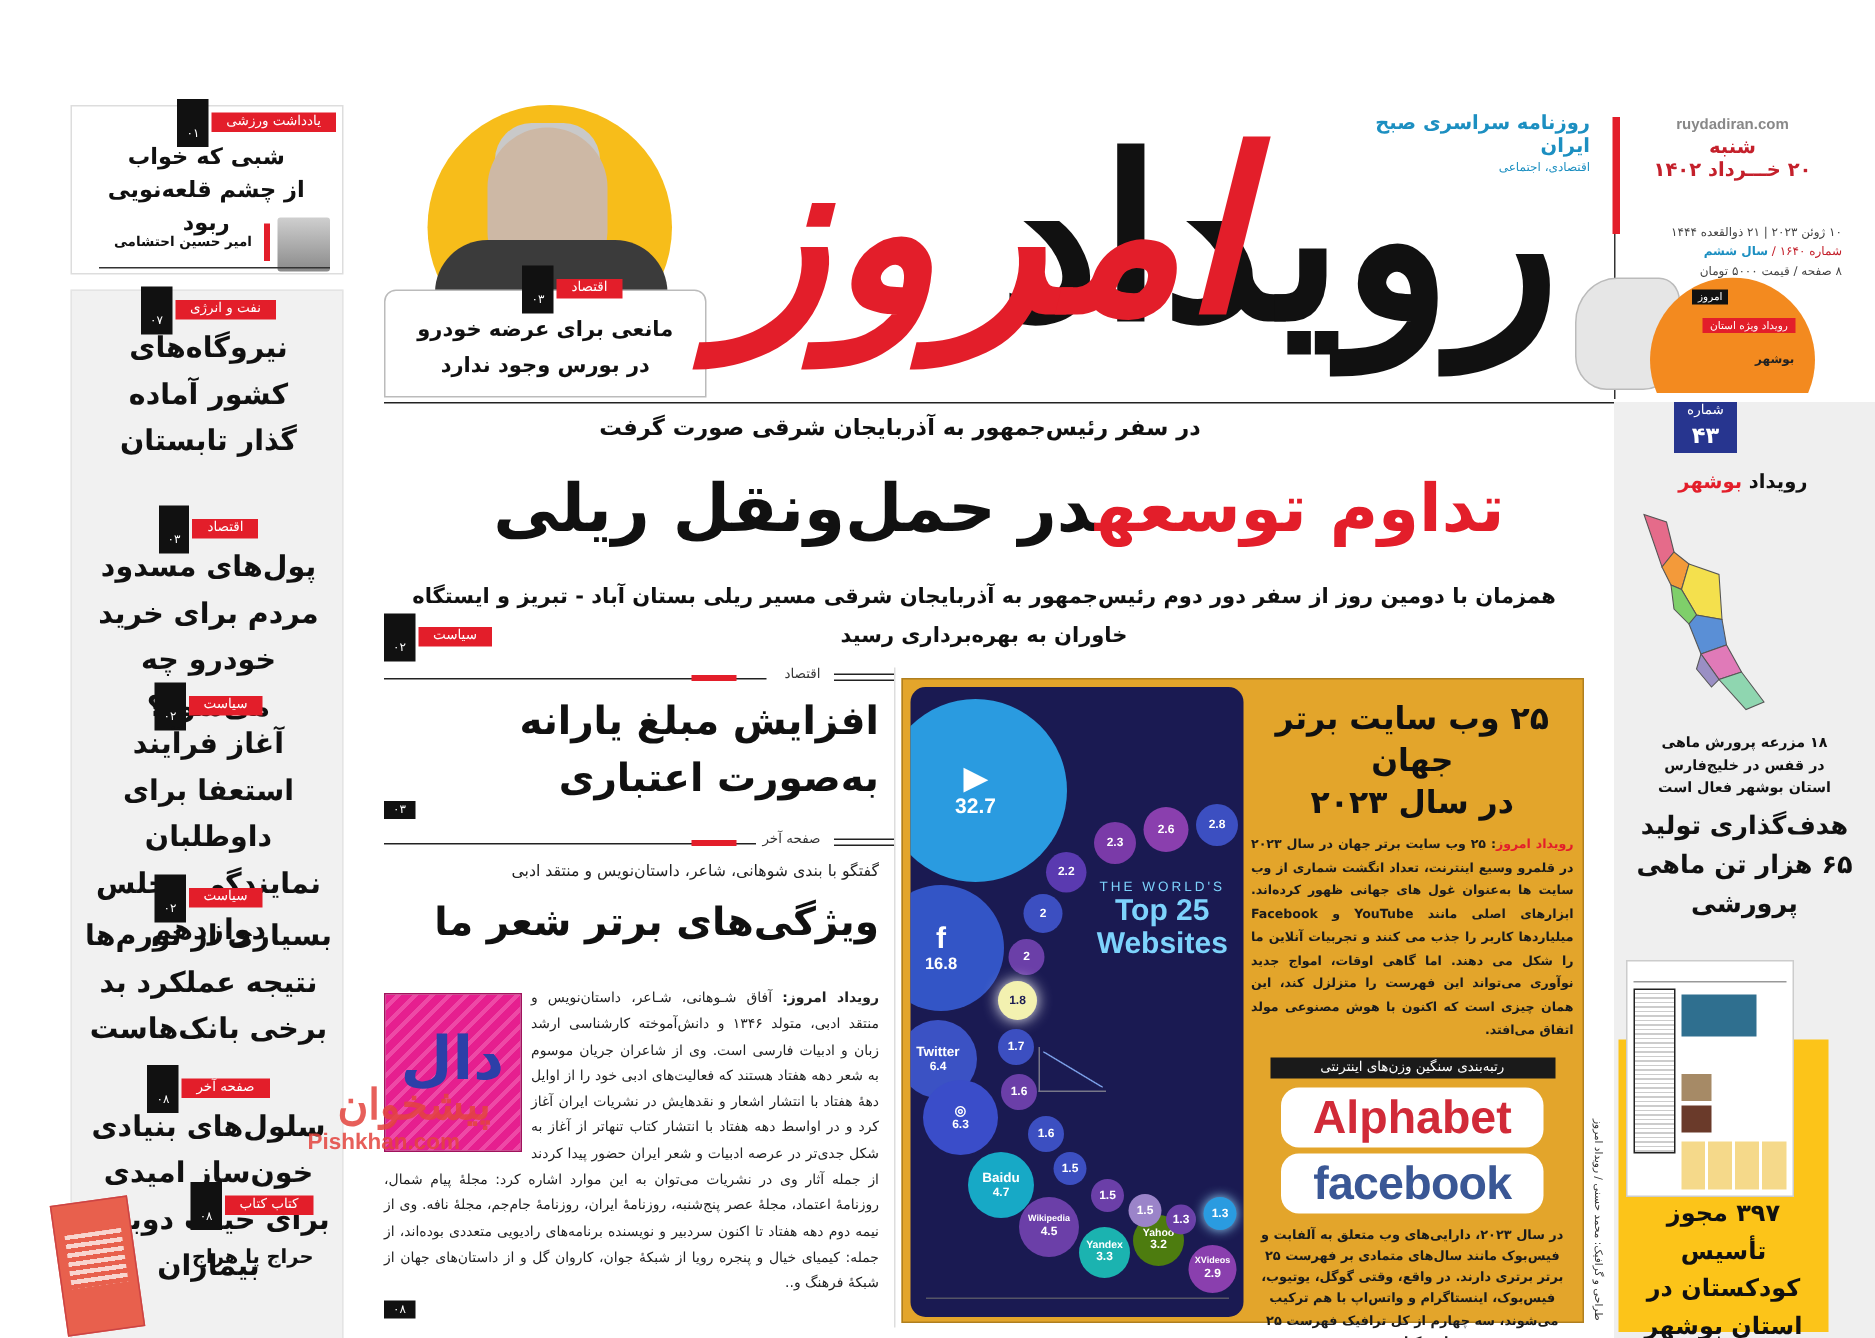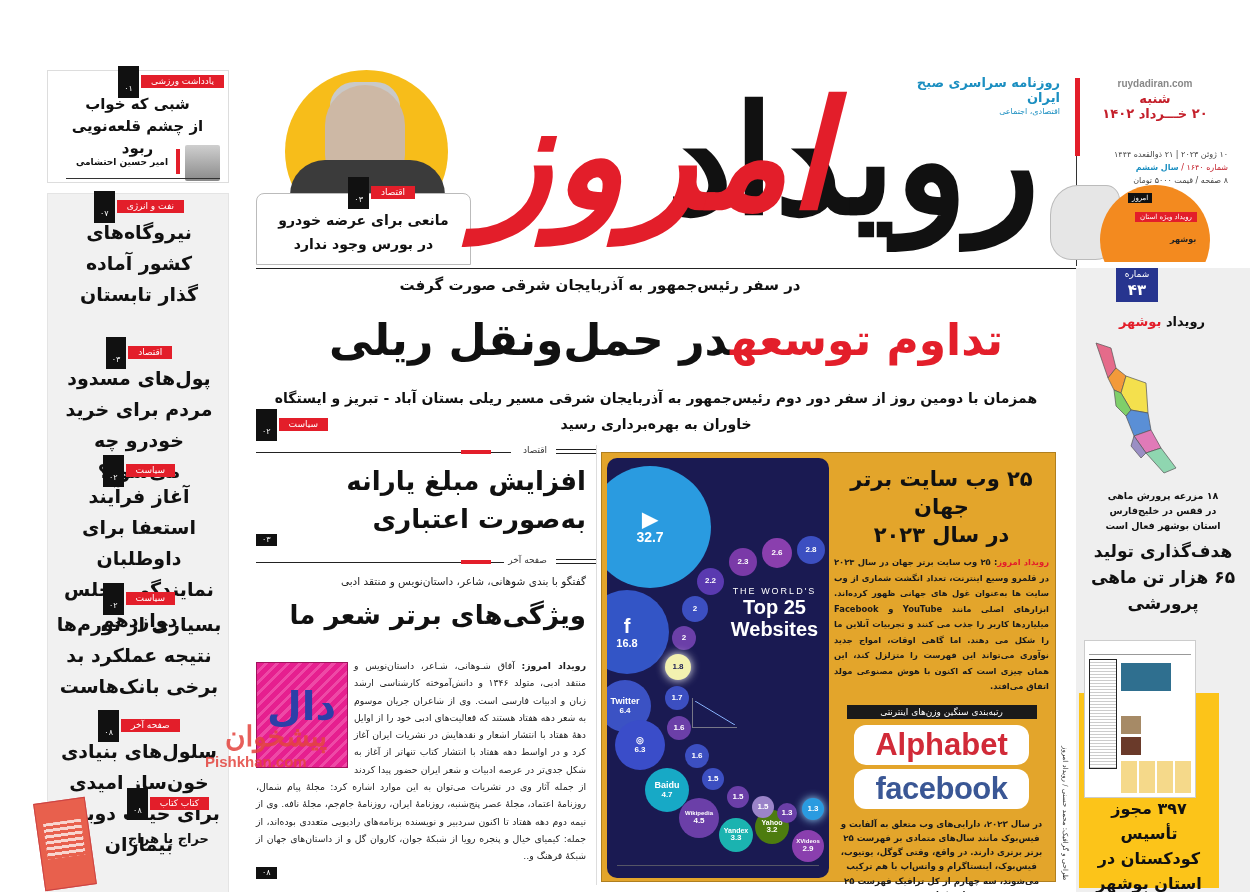--- a/index.html
+++ b/index.html
@@ -97,21 +97,21 @@
   #watermark .fa { font-size: 28px; display: block; margin-left: 20px; }
 
   #mid-vline { left: 596px; top: 445px; width: 1px; height: 440px; background: #ddd; }
 
   
   #infographic-box { left: 601px; top: 452px; width: 455px; height: 430px; background: #e3a52b; border: 1px solid #b07f1f; }
   #infographic { position: absolute; left: 5px; top: 5px; width: 222px; height: 420px; background: #1a1a52; border-radius: 10px; overflow: hidden; }
   .bubble { position: absolute; border-radius: 50%; color: #fff; font-family: "Liberation Sans", sans-serif; font-weight: bold; text-align: center; display: flex; flex-direction: column; align-items: center; justify-content: center; line-height: 1.1; }
   .bubble .n { font-size: 9px; }
   .bubble .v { font-size: 8px; }
-  #infographic .title-block { position: absolute; left: 115px; top: 128px; width: 105px; text-align: center; color: #ffffff; font-family: "Liberation Sans", sans-serif; }
+  #infographic .title-block { position: absolute; left: 115px; top: 128px; width: 105px; text-align: center; color: #7dd3fc; font-family: "Liberation Sans", sans-serif; }
   #infographic .title-block .t1 { font-size: 9px; letter-spacing: 2px; }
   #infographic .title-block .t2 { font-size: 20px; font-weight: bold; line-height: 22px; }
   #infographic .mini-chart { position: absolute; left: 85px; top: 240px; width: 45px; height: 30px; border-left: 1px solid #778; border-bottom: 1px solid #778; }
   #infographic .mini-chart::after { content: ""; position: absolute; left: 2px; bottom: 2px; width: 40px; height: 24px; background: linear-gradient(to top right, transparent 48%, #8ab4ff 50%, transparent 52%); }
   #infographic .footer-line { position: absolute; left: 10px; right: 10px; bottom: 12px; height: 1px; background: #556; }
 
   #info-text { position: absolute; left: 232px; top: 12px; width: 215px; text-align: center; }
   #info-title { font-size: 21px; font-weight: bold; line-height: 28px; }
   #info-body { font-size: 8.4px; line-height: 15.5px; text-align: justify; margin-top: 6px; font-weight: bold; color: #1a1a1a; }
   #info-body .brand { color: #e31e2a; }

